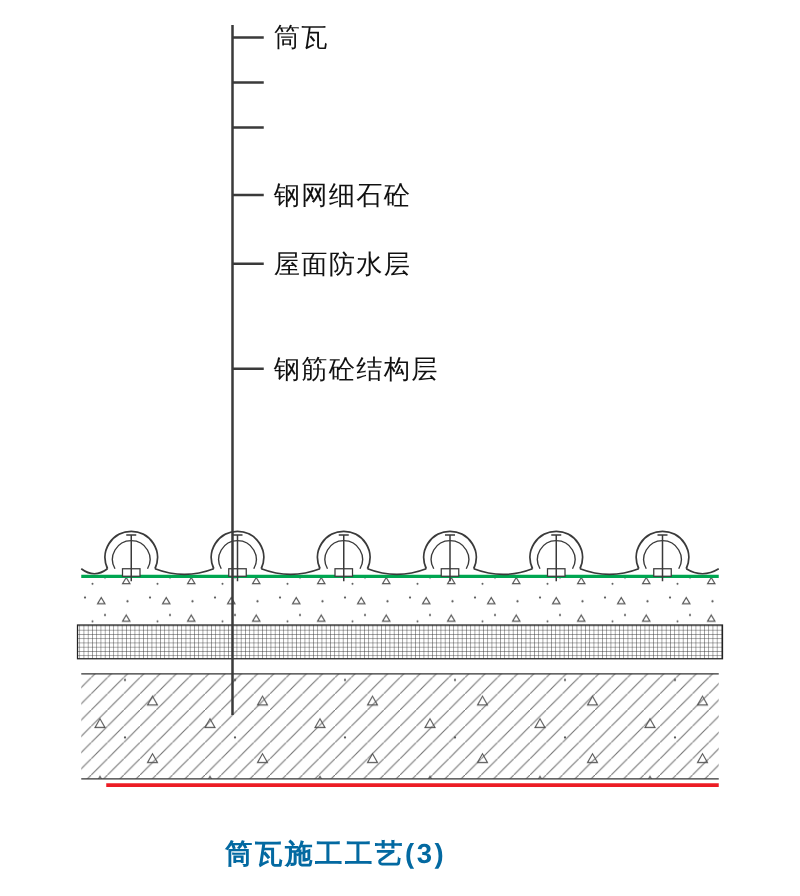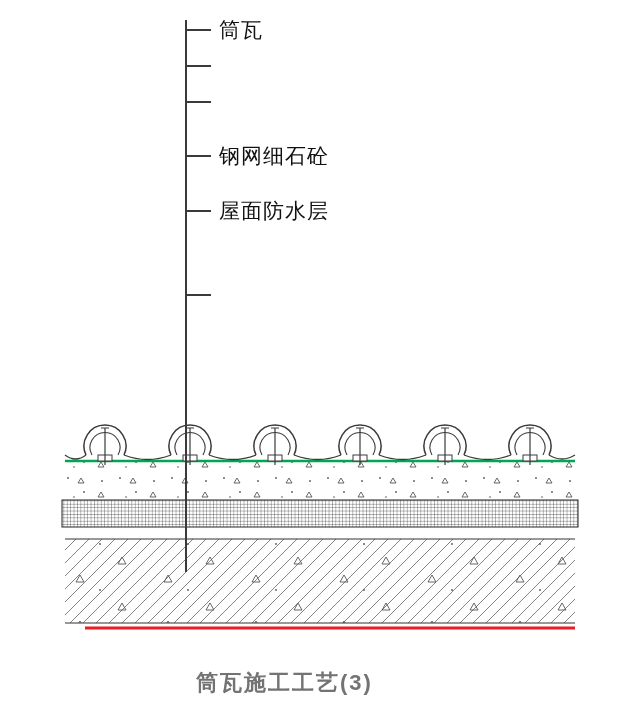--- a/index.html
+++ b/index.html
@@ -42,24 +42,23 @@
   .section-svg{
     position:absolute;
     left:60px;top:412px;
     z-index:1;
   }
   .diagram-title{
     position:absolute;
     left:180px;top:668px;
     font-size:22px;
     font-weight:700;
-    color:#737373;
+    color:#0369a1;
     letter-spacing:2px;
     white-space:nowrap;
-    margin-left:16px;
   }
 </style>
 </head>
 <body>
 
 <div class="canvas">
 
   <svg class="section-svg" width="520" height="228" viewBox="0 0 520 228">
     <defs>
       <pattern id="stip" width="52" height="30" patternUnits="userSpaceOnUse">
@@ -161,17 +160,18 @@
   <div class="label-row" style="top:143px">
     <span class="tick"></span>
     <span class="label-text">钢网细石砼</span>
   </div>
   <div class="label-row" style="top:198px">
     <span class="tick"></span>
     <span class="label-text">屋面防水层</span>
   </div>
   <div class="label-row" style="top:282px">
     <span class="tick"></span>
+    <span class="label-text">钢筋砼结构层</span>
   </div>
 
   <div class="diagram-title">筒瓦施工工艺(3)</div>
 
 </div>
 
 </body></html>

